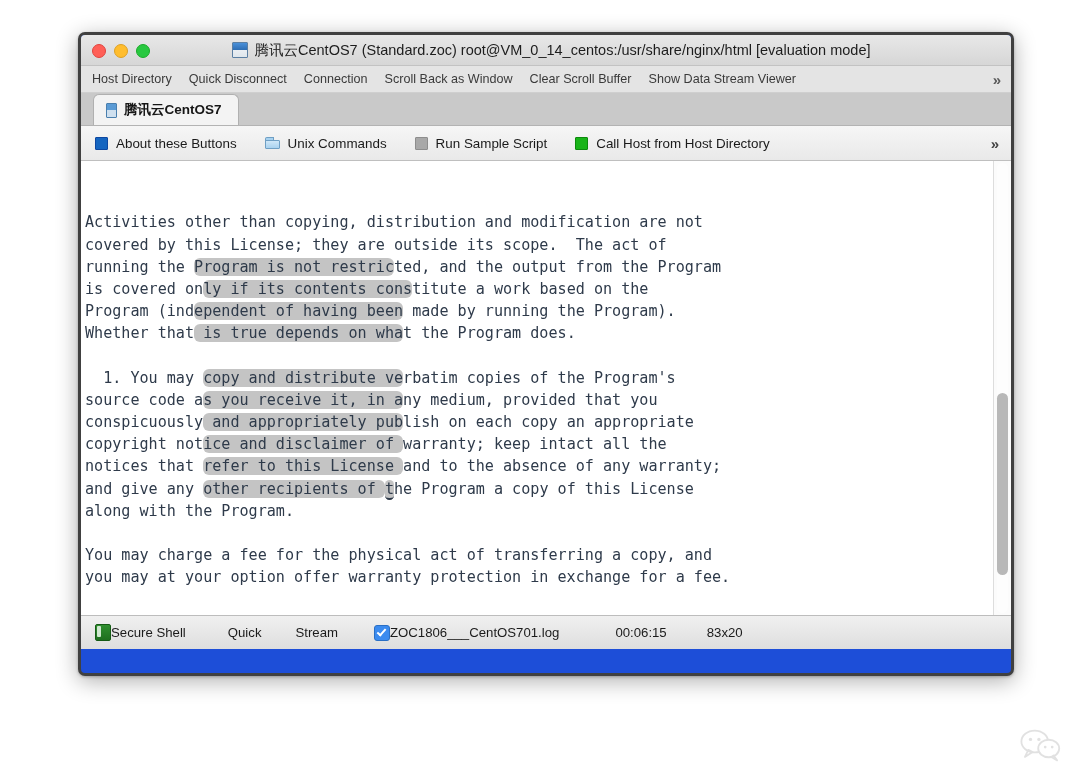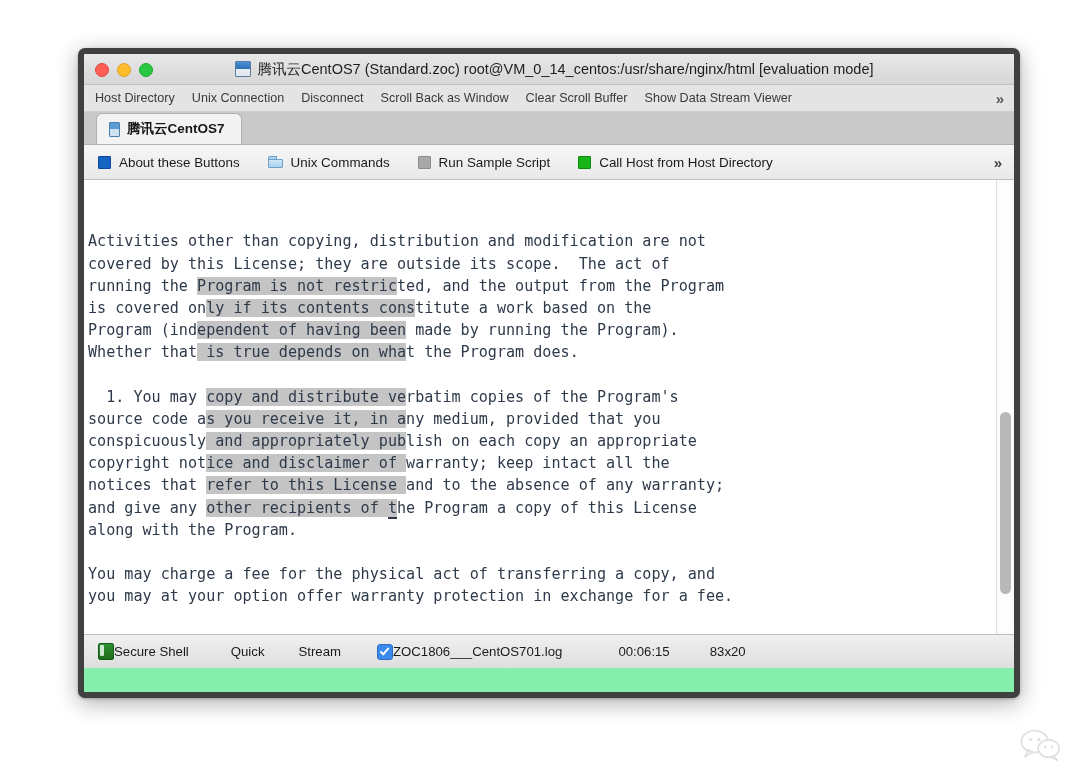--- a/index.html
+++ b/index.html
@@ -16,28 +16,28 @@
     position: relative;
     width: 1080px;
     height: 776px;
     background: #ffffff;
   }
 
   
   .window {
     position: absolute;
     left: 78px;
-    top: 48px;
+    top: 32px;
     width: 930px;
     height: 638px;
     border-radius: 7px;
-    background: #86efac;
+    background: #1d4ed8;
     box-shadow: 0 5px 22px rgba(0,0,0,0.32), 0 1px 3px rgba(0,0,0,0.25);
     overflow: hidden;
-    border: 6px solid #404040;
+    border: 3px solid #404040;
   }
 
   
   .titlebar {
     height: 30px;
     background: linear-gradient(to bottom, #e8e8e8 0%, #d6d6d6 100%);
     border-bottom: 1px solid #c2c2c2;
     display: flex;
     align-items: center;
     padding: 0 10px;
@@ -226,21 +226,21 @@
     color: #2e3a4a;
     white-space: pre;
     overflow: hidden;
     position: relative;
   }
   .tline {
     height: 22.2px;
     padding-left: 2px;
     white-space: pre;
   }
-  .hl { background: #c4c4c4; }
+  .hl { background: #c4c4c4; border-radius: 6px; }
   .cursor {
     border-bottom: 2px solid #2e3a4a;
   }
   .status-line {
     position: absolute;
     left: 0;
     bottom: 2px;
     width: 100%;
     height: 22.2px;
     font-family: "DejaVu Sans Mono", "Liberation Mono", monospace;
@@ -360,22 +360,22 @@
         <span class="dot green"></span>
       </div>
       <div class="title-wrap">
         <span class="win-icon"></span>
         <span class="win-title">腾讯云CentOS7 (Standard.zoc) root@VM_0_14_centos:/usr/share/nginx/html [evaluation mode]</span>
       </div>
     </div>
 
     <div class="menubar">
       <span class="menu-item">Host Directory</span>
-      <span class="menu-item">Unix Connection</span>
-      <span class="menu-item">Disconnect</span>
+      <span class="menu-item">Quick Disconnect</span>
+      <span class="menu-item">Connection</span>
       <span class="menu-item">Scroll Back as Window</span>
       <span class="menu-item">Clear Scroll Buffer</span>
       <span class="menu-item">Show Data Stream Viewer</span>
       <span class="menu-more">»</span>
     </div>
 
     <div class="tabstrip">
       <div class="tab">
         <span class="tab-icon"></span>
         <span class="tab-label">腾讯云CentOS7</span>

